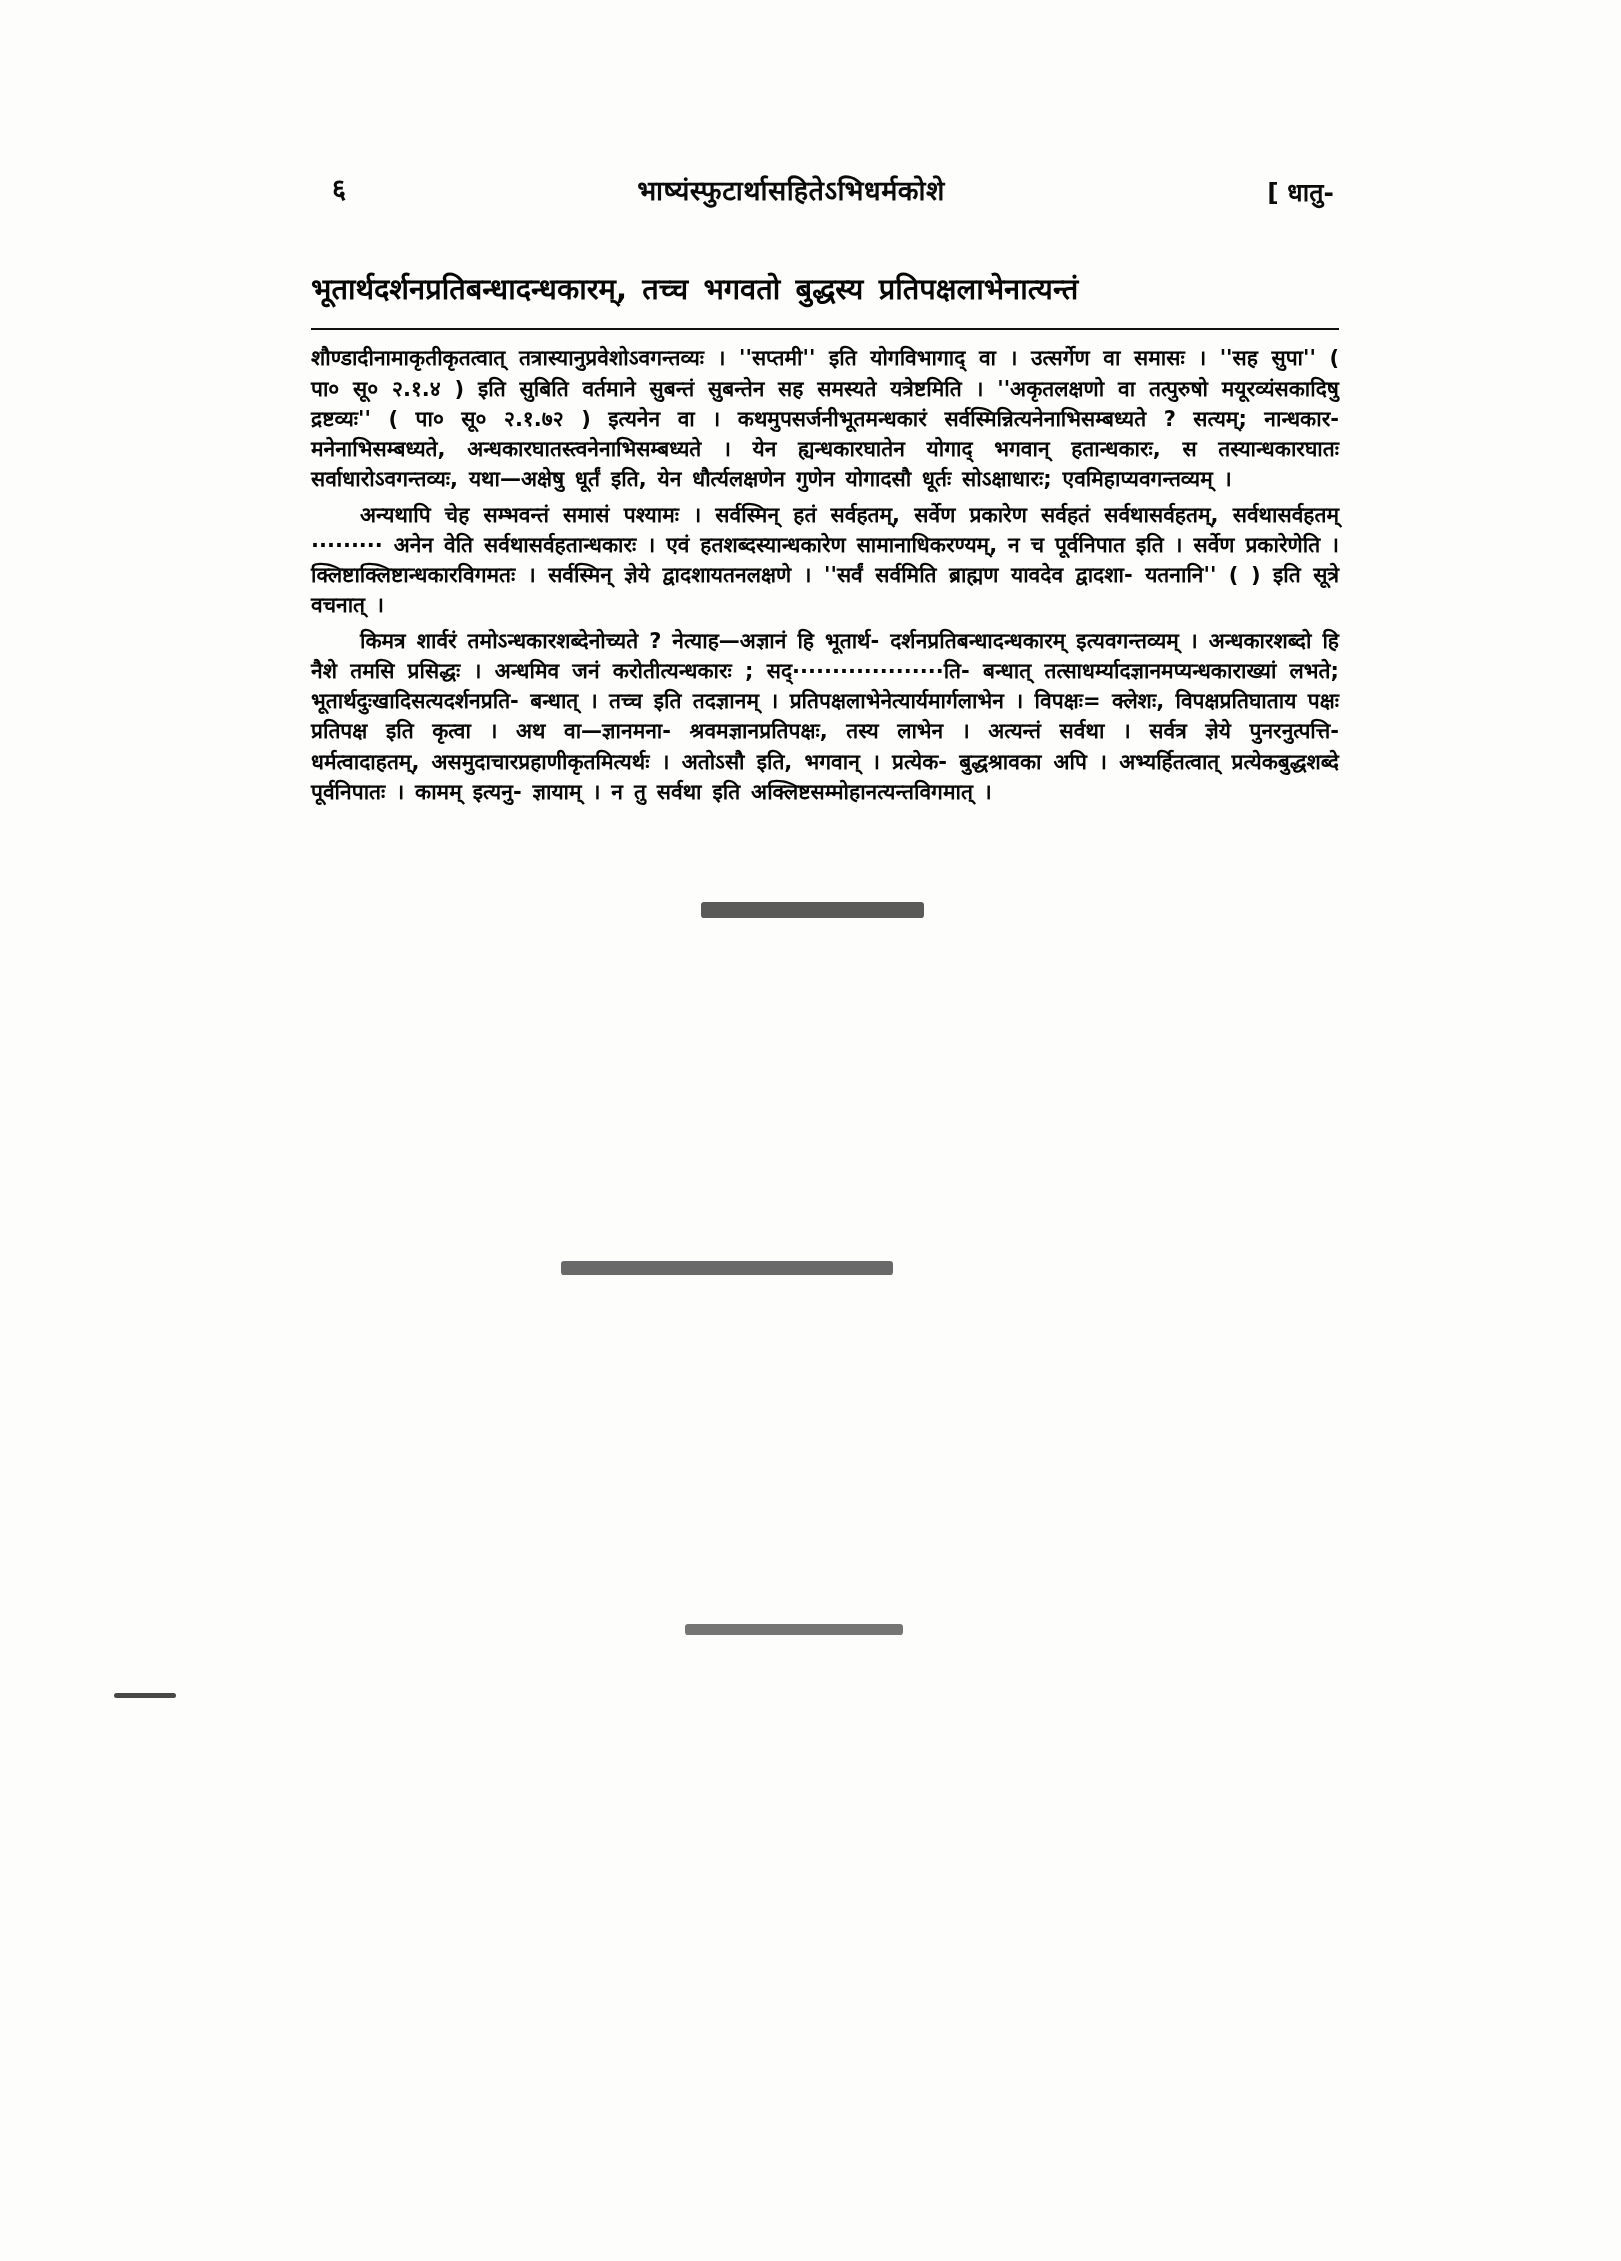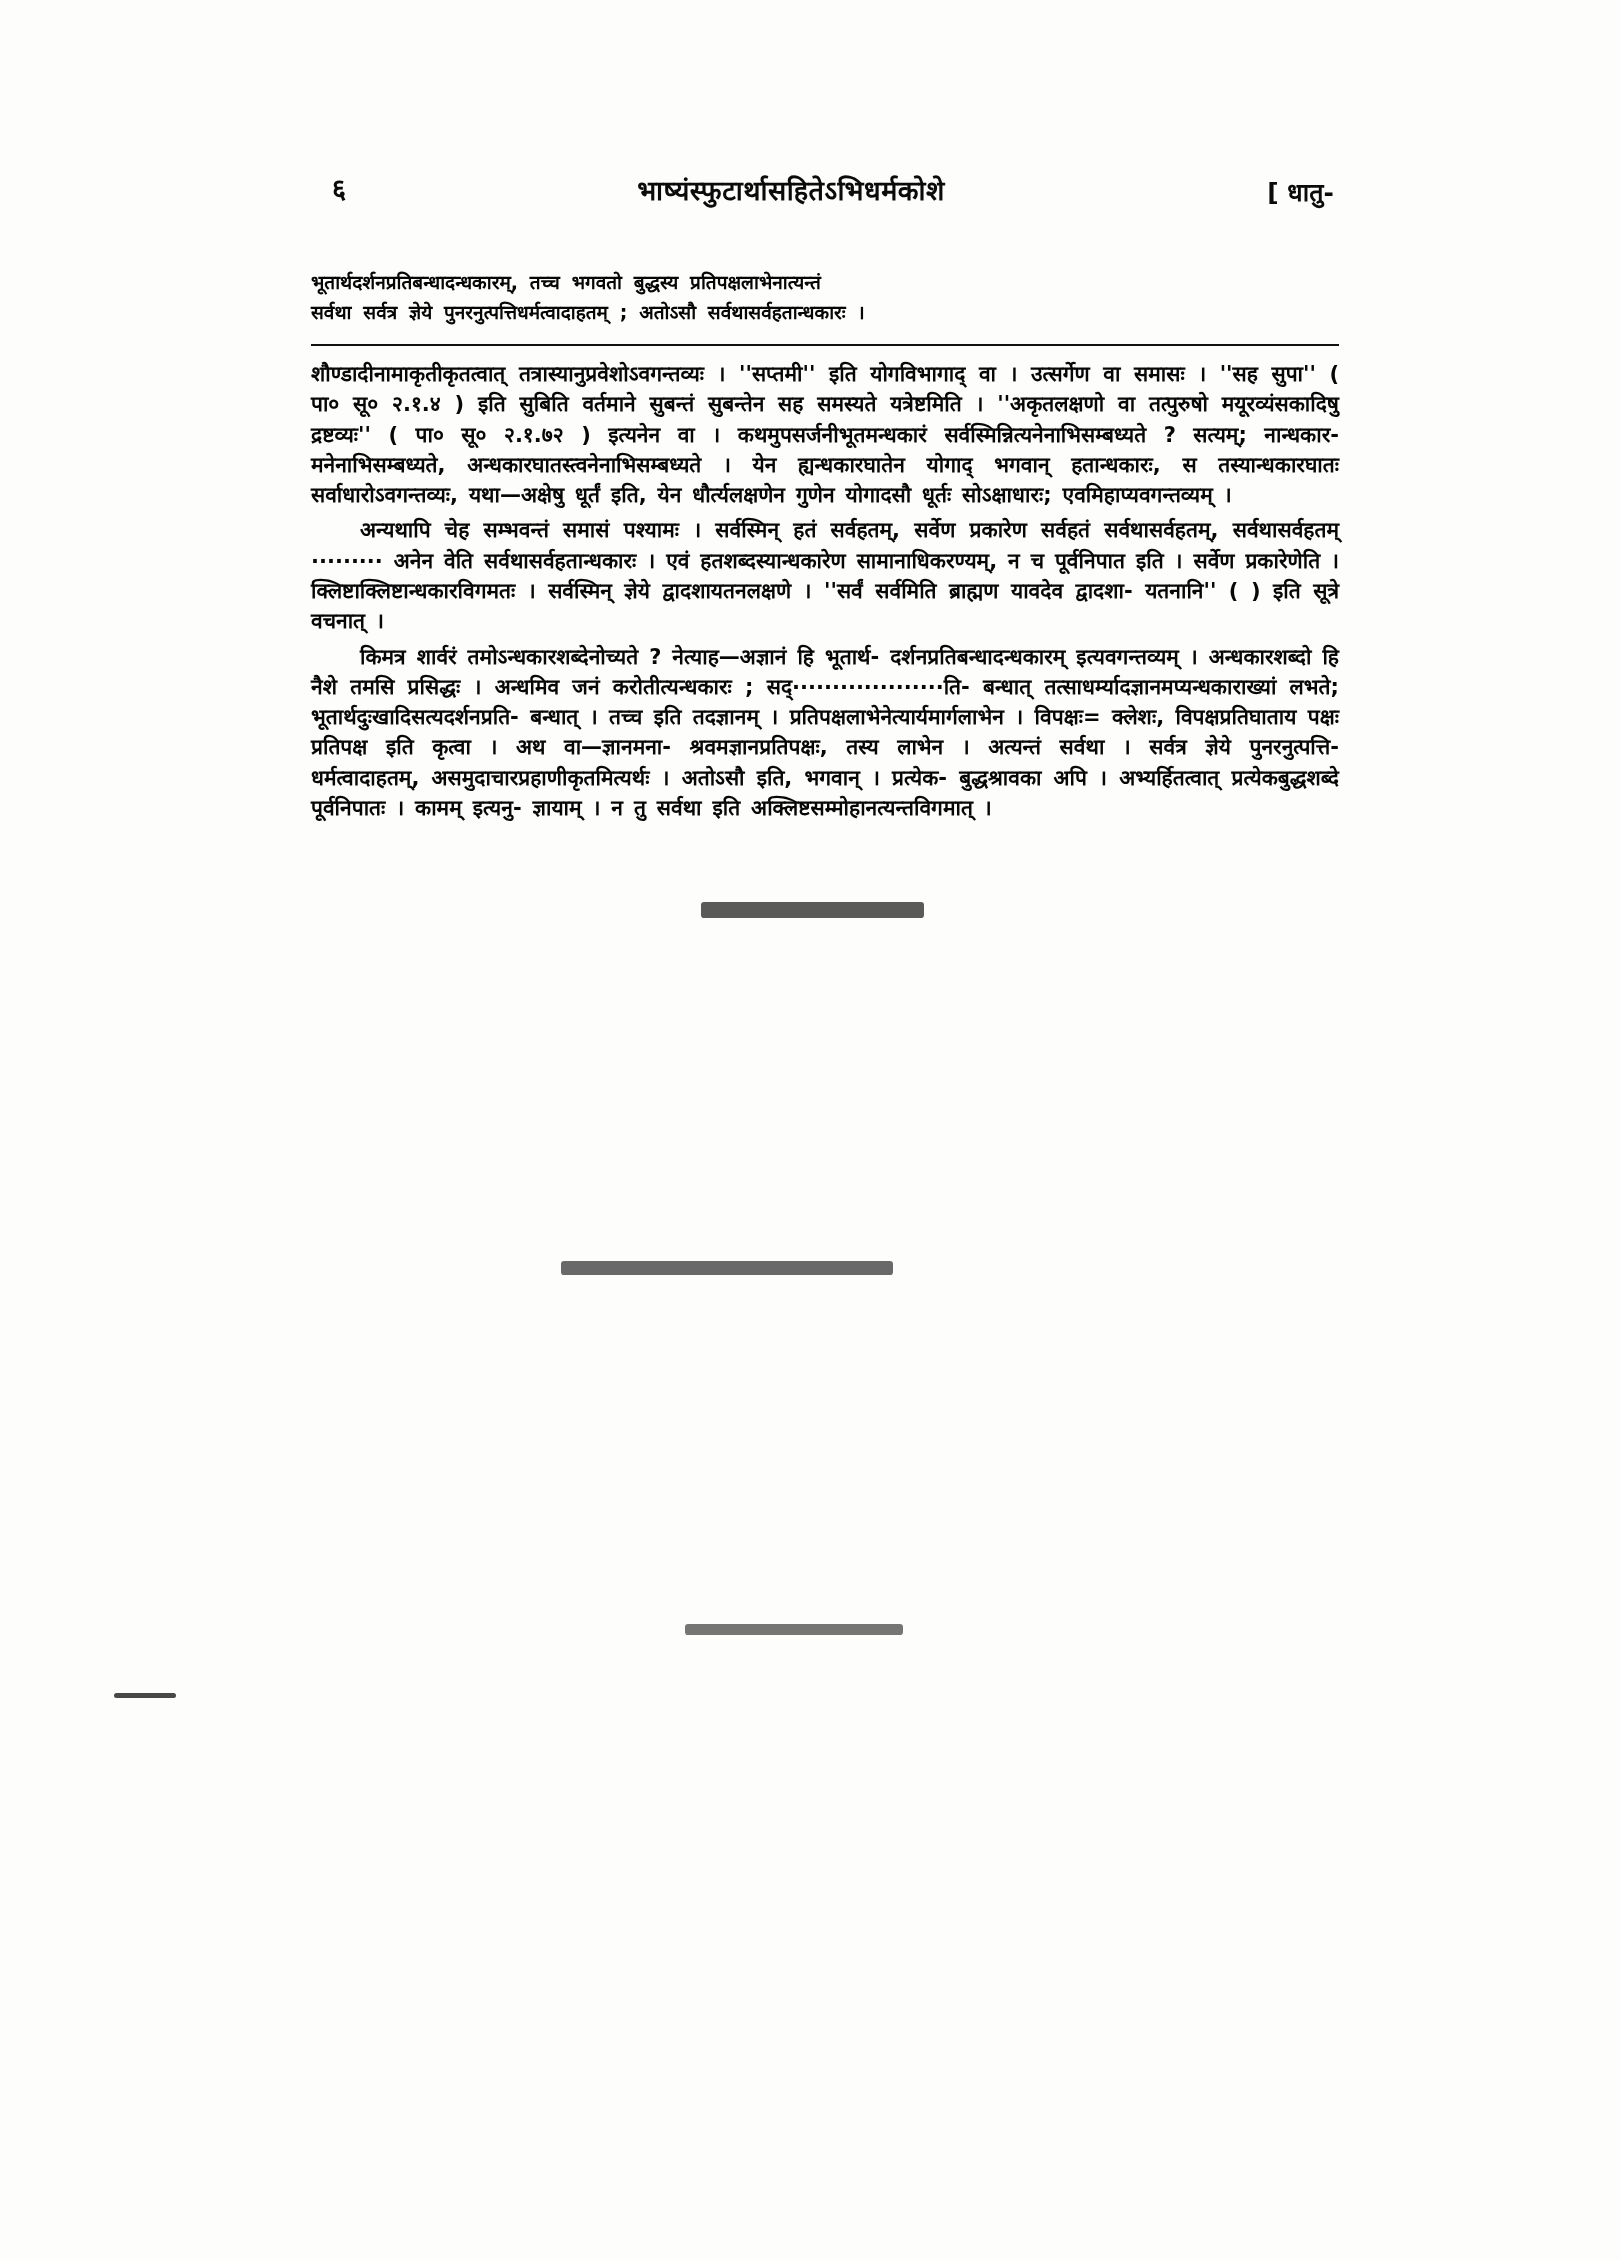--- a/index.html
+++ b/index.html
@@ -54,21 +54,21 @@
     font-size: 25px;
     font-weight: 600;
     color: #0b0b0b;
     white-space: nowrap;
     padding-top: 3.1px;
     padding-right: 5.2px;
   }
   
   .mula-block {
     margin-top: 36px;
-    font-size: 19px;
+    font-size: 29px;
     line-height: 1.42;
     color: #060606;
     font-weight: 700;
     text-align: justify;
     text-justify: inter-word;
     word-spacing: 5.2px;
   }
   .mula-block p {
     margin: 0 0 3.1px 0;
   }
@@ -112,21 +112,20 @@
   <div class="page-inner">
 
     <div class="header-row">
       <div class="folio">६</div>
       <div class="header-title">भाष्यंस्फुटार्थासहितेऽभिधर्मकोशे</div>
       <div class="header-catch">[ धातु-</div>
     </div>
 
     <div class="mula-block">
       <p>भूतार्थदर्शनप्रतिबन्धादन्धकारम्‌,  तच्च  भगवतो   बुद्धस्य  प्रतिपक्षलाभेनात्यन्तं</p>
-      <p>सर्वथा  सर्वत्र  ज्ञेये   पुनरनुत्पत्तिधर्मत्वादाहतम्‌ ;   अतोऽसौ  सर्वथासर्वहतान्धकारः ।</p>
     </div>
 
     <hr class="rule">
 
     <div class="commentary">
       <p>शौण्डादीनामाकृतीकृतत्वात्‌  तत्रास्यानुप्रवेशोऽवगन्तव्यः ।  ''सप्तमी''  इति योगविभागाद्‌ वा ।  उत्सर्गेण वा समासः ।  ''सह सुपा'' ( पा० सू० २.१.४ ) इति सुबिति वर्तमाने सुबन्तं सुबन्तेन सह समस्यते यत्रेष्टमिति ।  ''अकृतलक्षणो वा  तत्पुरुषो  मयूरव्यंसकादिषु  द्रष्टव्यः''  ( पा० सू० २.१.७२ ) इत्यनेन वा । कथमुपसर्जनीभूतमन्धकारं सर्वस्मिन्नित्यनेनाभिसम्बध्यते ? सत्यम्‌; नान्धकार- मनेनाभिसम्बध्यते,  अन्धकारघातस्त्वनेनाभिसम्बध्यते ।  येन ह्यन्धकारघातेन योगाद्‌  भगवान्‌  हतान्धकारः,  स  तस्यान्धकारघातः  सर्वाधारोऽवगन्तव्यः, यथा—अक्षेषु धूर्तं इति, येन  धौर्त्यलक्षणेन गुणेन योगादसौ धूर्तः सोऽक्षाधारः; एवमिहाप्यवगन्तव्यम्‌ ।</p>
       <p class="indent">अन्यथापि चेह सम्भवन्तं समासं पश्यामः ।  सर्वस्मिन्‌ हतं सर्वहतम्‌, सर्वेण  प्रकारेण  सर्वहतं  सर्वथासर्वहतम्‌,  सर्वथासर्वहतम्‌ ········· अनेन वेति सर्वथासर्वहतान्धकारः ।  एवं  हतशब्दस्यान्धकारेण सामानाधिकरण्यम्‌, न  च  पूर्वनिपात  इति ।  सर्वेण  प्रकारेणेति ।  क्लिष्टाक्लिष्टान्धकारविगमतः । सर्वस्मिन्‌ ज्ञेये द्वादशायतनलक्षणे ।  ''सर्वं सर्वमिति ब्राह्मण यावदेव द्वादशा- यतनानि''  (            ) इति सूत्रे वचनात्‌ ।</p>
       <p class="indent">किमत्र शार्वरं तमोऽन्धकारशब्देनोच्यते ?  नेत्याह—अज्ञानं हि भूतार्थ- दर्शनप्रतिबन्धादन्धकारम्‌  इत्यवगन्तव्यम्‌ ।   अन्धकारशब्दो  हि  नैशे  तमसि प्रसिद्धः ।  अन्धमिव  जनं  करोतीत्यन्धकारः ;  सद्···················ति- बन्धात्‌ तत्साधर्म्यादज्ञानमप्यन्धकाराख्यां लभते;  भूतार्थदुःखादिसत्यदर्शनप्रति- बन्धात्‌ ।  तच्च  इति  तदज्ञानम्‌ ।   प्रतिपक्षलाभेनेत्यार्यमार्गलाभेन ।  विपक्षः= क्लेशः, विपक्षप्रतिघाताय पक्षः प्रतिपक्ष इति कृत्वा ।  अथ वा—ज्ञानमना- श्रवमज्ञानप्रतिपक्षः, तस्य  लाभेन ।  अत्यन्तं  सर्वथा ।  सर्वत्र  ज्ञेये  पुनरनुत्पत्ति- धर्मत्वादाहतम्‌, असमुदाचारप्रहाणीकृतमित्यर्थः ।  अतोऽसौ इति, भगवान्‌ । प्रत्येक- बुद्धश्रावका  अपि ।  अभ्यर्हितत्वात्‌  प्रत्येकबुद्धशब्दे  पूर्वनिपातः ।  कामम्‌ इत्यनु- ज्ञायाम्‌ । न तु सर्वथा इति अक्लिष्टसम्मोहानत्यन्तविगमात्‌ ।</p>
     </div>
 

